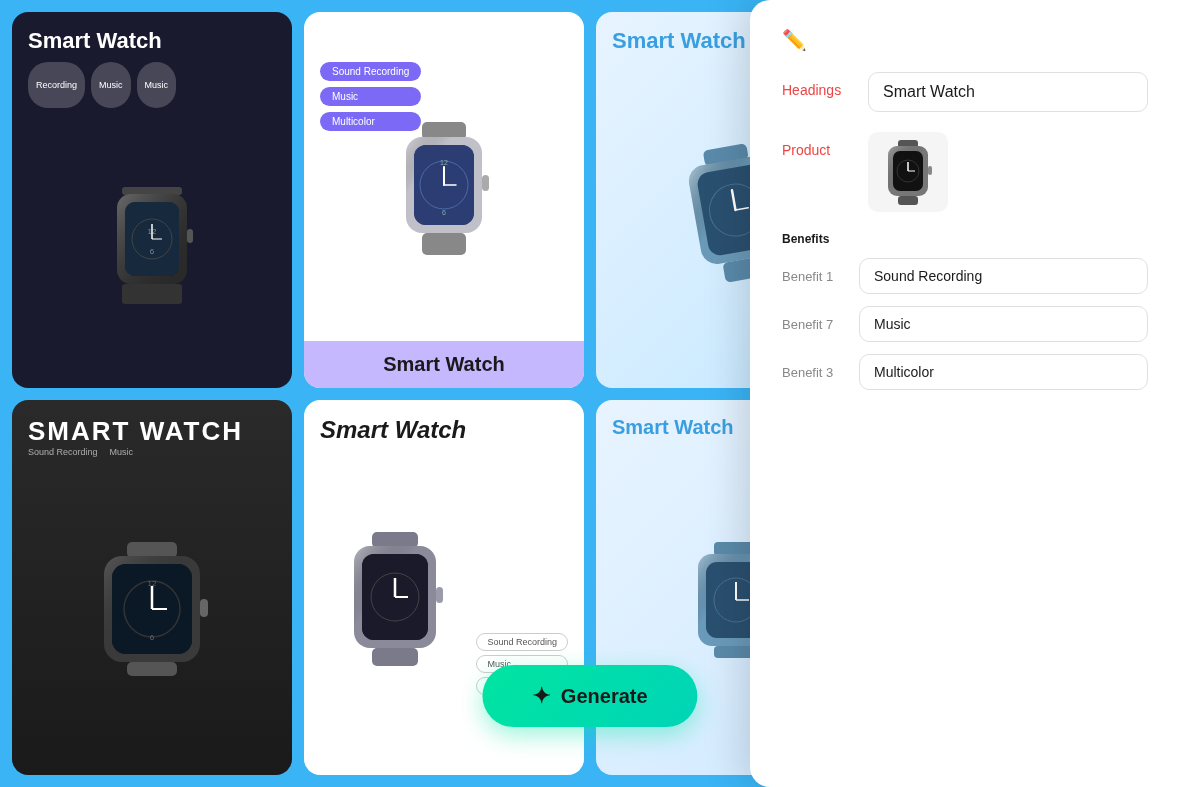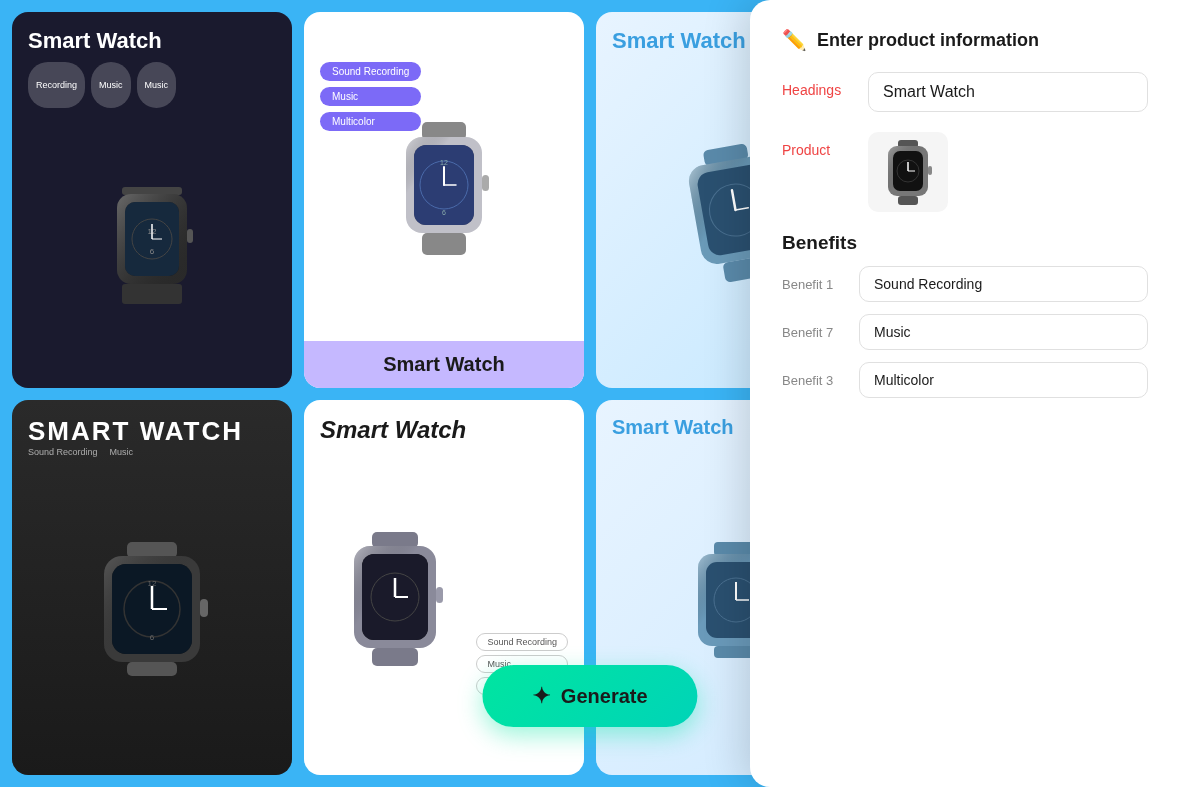--- a/index.html
+++ b/index.html
@@ -261,21 +261,21 @@
       height: 80px;
       background: #f5f5f5;
       border-radius: 10px;
       display: flex;
       align-items: center;
       justify-content: center;
       overflow: hidden;
     }
 
     .benefits-section .benefits-title {
-      font-size: 19px;
+      font-size: 12px;
       font-weight: 700;
       color: #1a1a1a;
       margin-bottom: 12px;
     }
 
     .benefit-row {
       display: flex;
       align-items: center;
       gap: 12px;
       margin-bottom: 12px;
@@ -533,21 +533,20 @@
       </svg>
     </div>
   </div>
 
   <div class="card" style="background:#5bc8ff;opacity:0.5;"></div>
 </div>
 
 <div class="panel">
   <div class="panel-header">
     <span class="edit-icon">✏️</span>
-    <span class="panel-title">Enter product information</span>
   </div>
 
   <div class="form-row">
     <span class="form-label">Headings</span>
     <input class="form-input" type="text" value="Smart Watch" style="">
   </div>
 
   <div class="form-row">
     <span class="form-label">Product</span>
     <div class="product-thumbnail">

